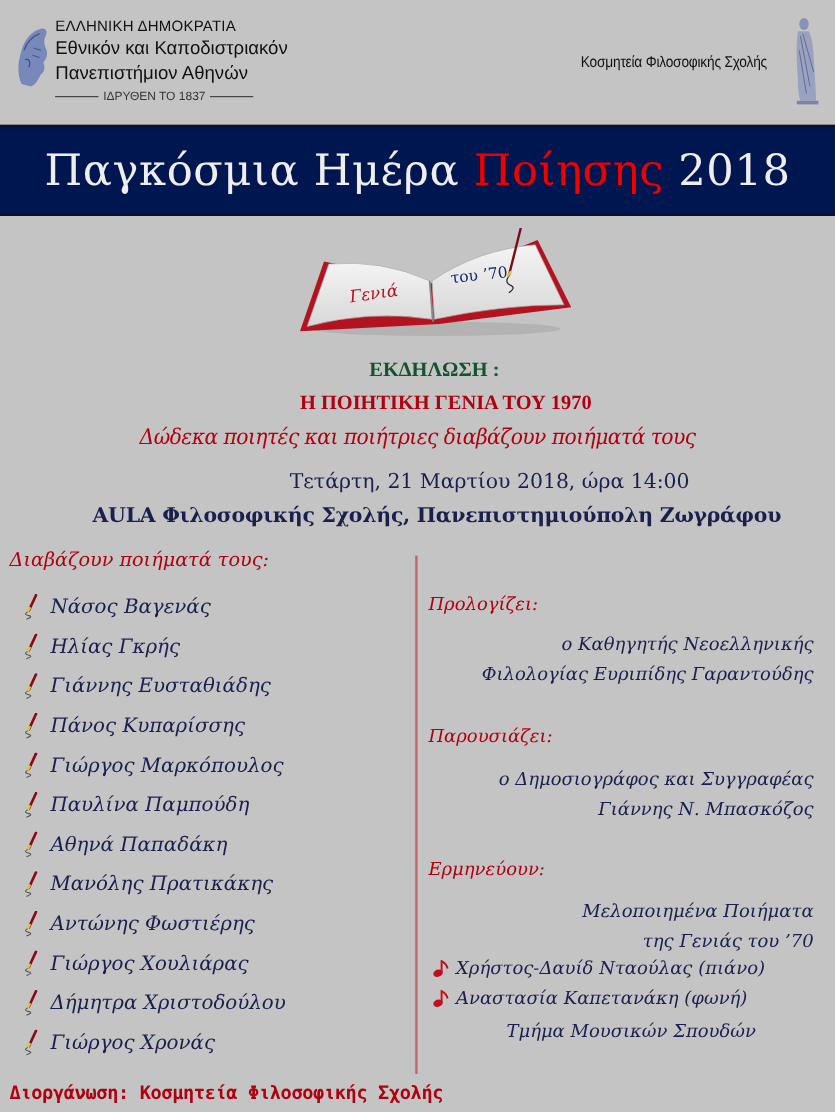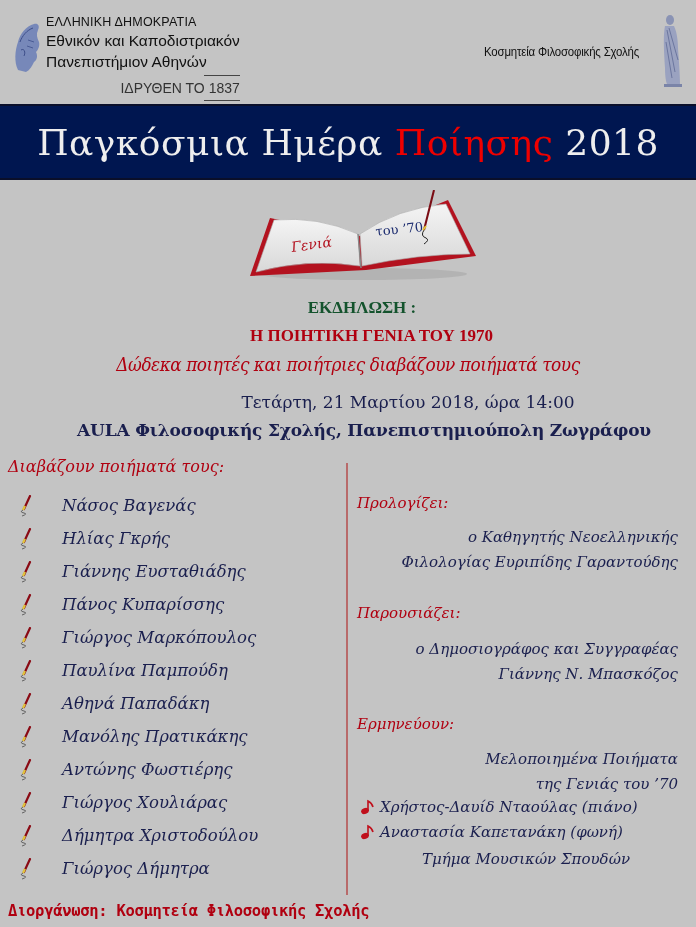--- a/index.html
+++ b/index.html
@@ -12,21 +12,21 @@
   }
   .abs { position: absolute; }
 
   
   .uni-logo { left: 12px; top: 20px; width: 30px; height: 56px; }
   .uni-text { left: 46px; top: 14px; font-family: Liberation Sans, sans-serif; color: #111; }
   .uni-text .l1 { font-size: 12.5px; letter-spacing: 0.2px; line-height: 16px; }
   .uni-text .l2 { font-size: 15.5px; line-height: 21px; }
   .uni-text .l3 { font-size: 15.5px; line-height: 21px; }
   .uni-text .founded {
-    font-size: 14px; color: #333; margin-top: 3px; display: flex; align-items: flex-end; gap: 4px; flex-direction: column;
+    font-size: 10px; color: #333; margin-top: 3px; display: flex; align-items: center; gap: 4px;
   }
   .uni-text .founded .rule { width: 36px; height: 1px; background: #444; display: inline-block; }
 
   .faculty-text { left: 484px; top: 44px; font-family: "Liberation Sans", sans-serif; font-size: 13px; color: #111; letter-spacing: -0.2px; transform: scaleX(0.88); transform-origin: left center; }
   .statue { left: 660px; top: 12px; width: 26px; height: 76px; }
 
   
   .banner {
     left: 0; top: 104px; width: 696px; height: 76px;
     background: #001650;
@@ -45,21 +45,21 @@
   .ev-label { top: 298px; font-size: 17px; font-weight: bold; color: #14532d; font-family: "Liberation Serif", serif; padding-left: 28px; }
   .ev-title { top: 326px; font-size: 17px; font-weight: bold; color: #b00010; font-family: "Liberation Serif", serif; padding-left: 47px; }
   .ev-sub { top: 354px; font-size: 18px; font-style: italic; color: #b00010; font-family: "DejaVu Serif", serif; letter-spacing: -0.5px; transform: scaleX(0.94); }
   .ev-date { top: 392px; left: 120px; width: 576px; font-size: 17px; font-weight: 500; color: #1a1f4e; font-family: "DejaVu Serif", serif; }
   .ev-venue { top: 420px; font-size: 17px; font-weight: bold; color: #1a1f4e; font-family: "DejaVu Serif", serif; letter-spacing: -0.2px; padding-left: 32px; }
 
   
   .readers-heading { left: 8px; top: 457px; font-size: 16px; font-style: italic; color: #b00010; font-family: "DejaVu Serif", serif; }
   .readers { left: 18px; top: 484px; }
   .reader {
-    display: flex; align-items: flex-end; height: 33px; gap: 20px;
+    display: flex; align-items: flex-end; height: 33px;
   }
   .reader .pen { width: 18px; height: 22px; margin-right: 6px; flex-shrink: 0; }
   .reader .name { font-size: 16.5px; font-style: italic; color: #1a1f4e; font-family: "DejaVu Serif", serif; line-height: 22px; }
 
   
   .divider { left: 346px; top: 463px; width: 2px; height: 432px; background: #b86a6a; }
 
   
   .r-heading { left: 357px; font-size: 15px; font-style: italic; color: #b00010; font-family: "DejaVu Serif", serif; }
   .r-line { right: 18px; font-size: 15px; font-style: italic; color: #1a1f4e; font-family: "DejaVu Serif", serif; text-align: right; white-space: nowrap; }
@@ -252,21 +252,21 @@
     <span class="name">Δήμητρα Χριστοδούλου</span>
   </div>
     <div class="reader">
     <span class="pen">
       <svg viewBox="0 0 18 22" width="18" height="22">
         <path d="M6 14 L12 1" stroke="#8a0a14" stroke-width="2.2" stroke-linecap="round"></path>
         <path d="M5 15 L7 11" stroke="#e0c43a" stroke-width="2.2"></path>
         <path d="M5 15 Q1 17 6 18 Q10 19 4 21" stroke="#555" stroke-width="0.9" fill="none"></path>
       </svg>
     </span>
-    <span class="name">Γιώργος Δήμητρα</span>
+    <span class="name">Γιώργος Χρονάς</span>
   </div>
   </div>
 
 <div class="abs divider"></div>
 
 <div class="abs r-heading" style="top:494px">Προλογίζει:</div>
 <div class="abs r-line" style="top:528px">ο Καθηγητής Νεοελληνικής</div>
 <div class="abs r-line" style="top:553px">Φιλολογίας Ευριπίδης Γαραντούδης</div>
 
 <div class="abs r-heading" style="top:604px">Παρουσιάζει:</div>

